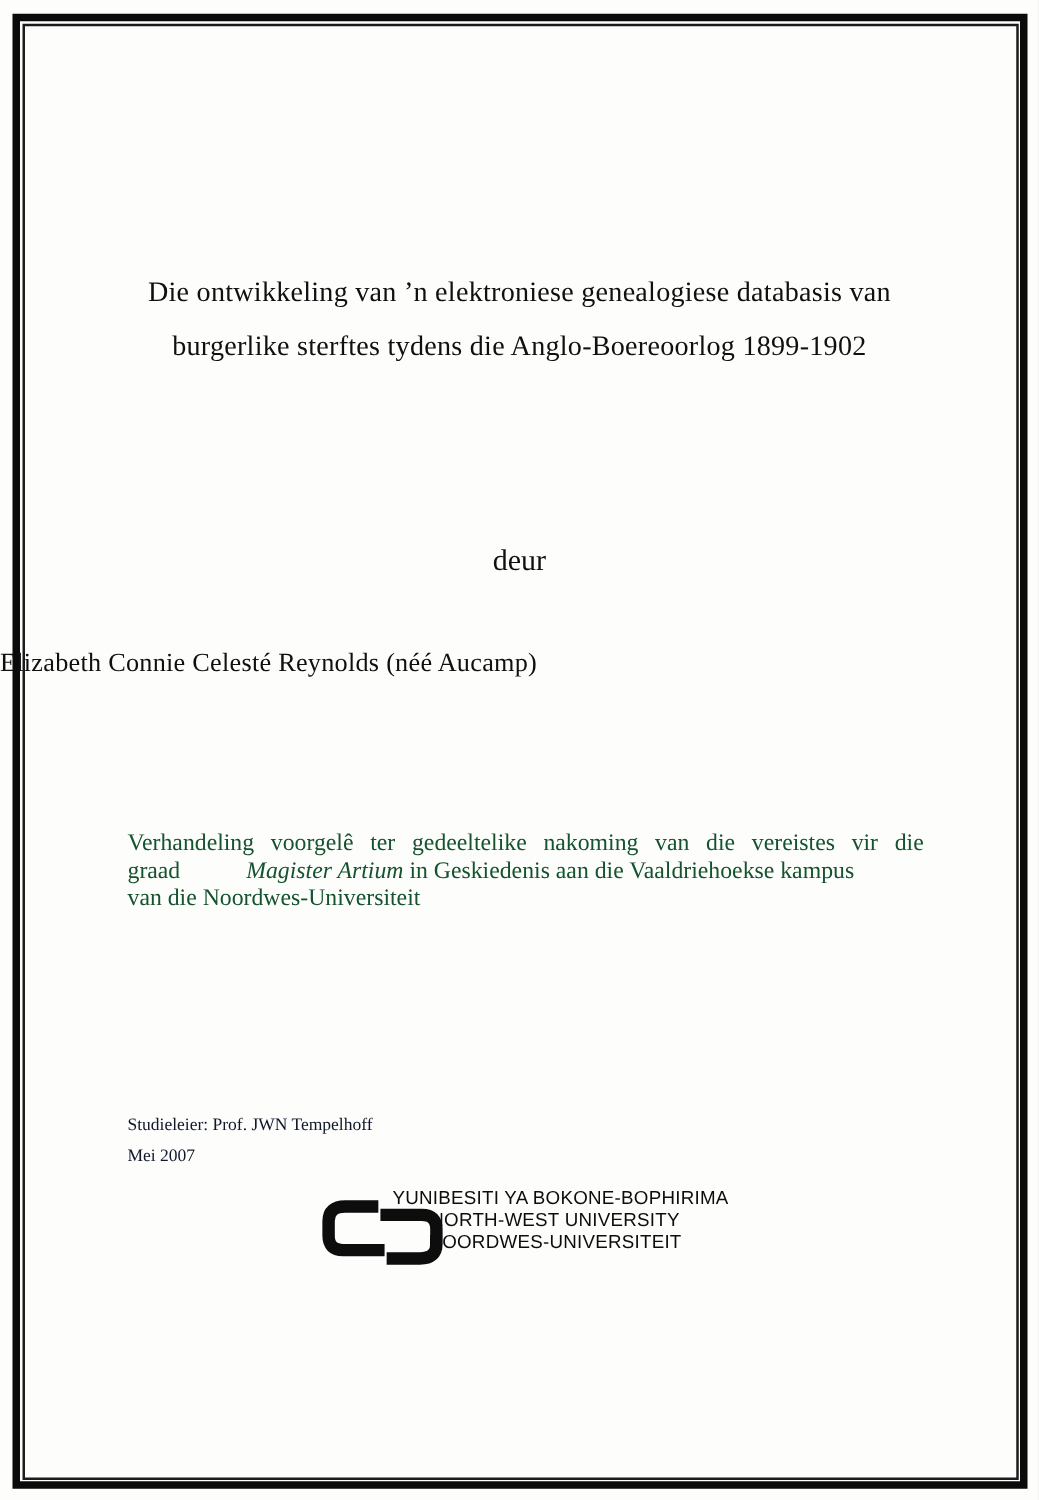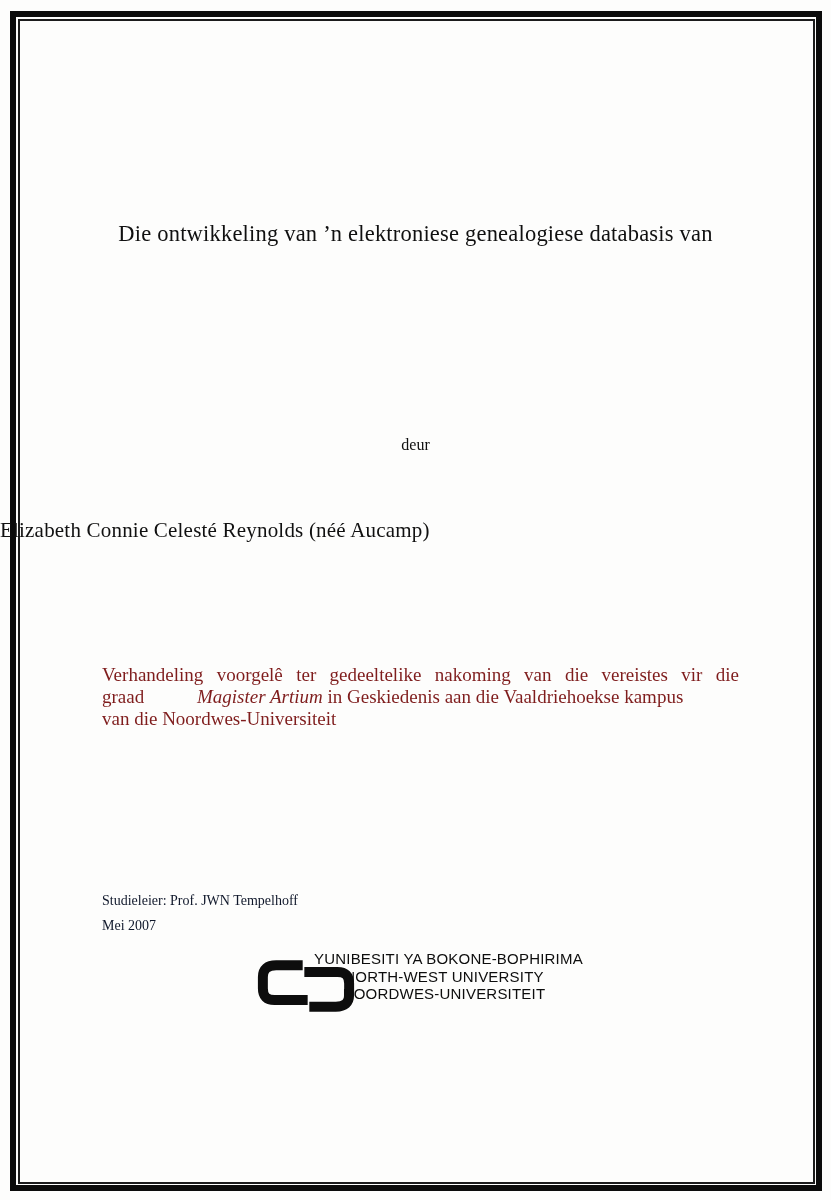--- a/index.html
+++ b/index.html
@@ -36,40 +36,40 @@
     font-size: 22.5px;
     line-height: 43px;
     letter-spacing: 0.2px;
     color: #101010;
   }
 
   .byline {
     position: absolute;
     top: 436px; left: 0; right: 0;
     text-align: center;
-    font-size: 16px;
+    font-size: 24px;
     color: #101010;
   }
 
   .author {
     position: absolute;
     top: 518px; left: 0; right: 0;
     text-align: left;
     font-size: 21px;
     letter-spacing: 0.2px;
     color: #101010;
   }
 
   .submission {
     position: absolute;
     top: 664px; left: 102px;
     width: 637px;
     font-size: 19px;
     line-height: 22px;
-    color: #7f1d1d;
+    color: #14532d;
   }
   .submission .justified {
     text-align: justify;
     text-align-last: justify;
   }
   .submission .italic { font-style: italic; margin-left: 48px; }
 
   .supervisor-block {
     position: absolute;
     top: 888px; left: 102px;
@@ -103,20 +103,21 @@
 </head>
 <body>
 
 <div class="page">
 
   <div class="frame-outer"></div>
   <div class="frame-inner"></div>
 
   <div class="title-block">
     <div>Die ontwikkeling van ’n elektroniese genealogiese databasis van</div>
+    <div>burgerlike sterftes tydens die Anglo-Boereoorlog 1899-1902</div>
   </div>
 
   <div class="byline">deur</div>
 
   <div class="author">Elizabeth Connie Celesté Reynolds (néé Aucamp)</div>
 
   <div class="submission">
     <div class="justified">Verhandeling voorgelê ter gedeeltelike nakoming van die vereistes vir die</div>
     <div><span>graad </span><span class="italic">Magister Artium</span><span> in Geskiedenis aan die Vaaldriehoekse kampus</span></div>
     <div>van die Noordwes-Universiteit</div>

